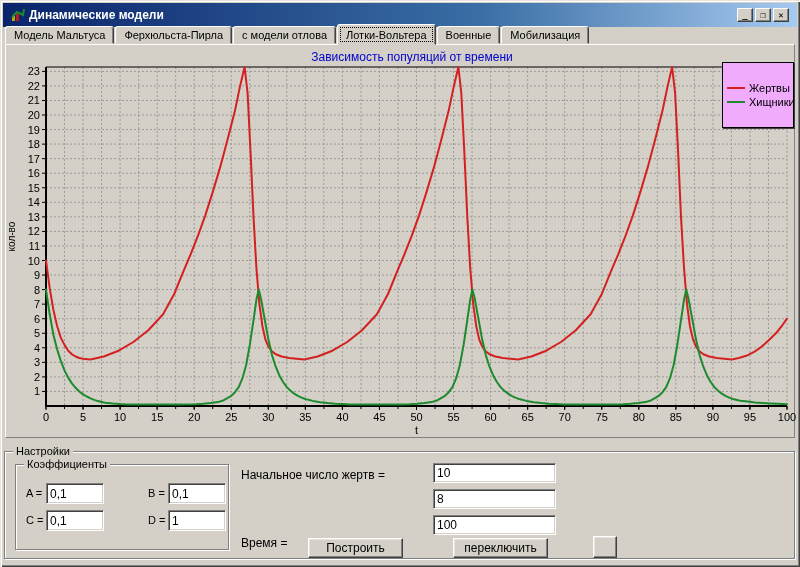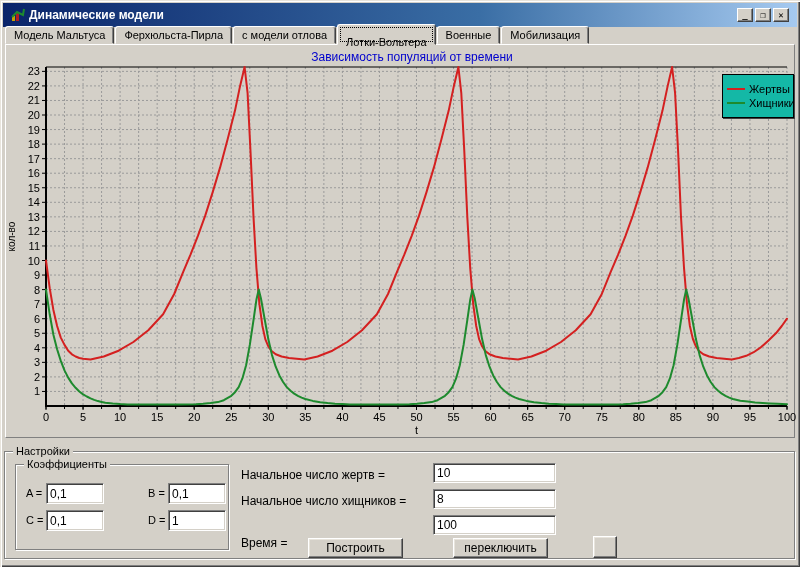--- a/index.html
+++ b/index.html
@@ -18,31 +18,31 @@
     border-color:#fff #404040 #404040 #fff; box-shadow:inset -1px -1px 0 #808080;
     font-size:9px; font-weight:bold; line-height:12px; text-align:center; cursor:default;
     font-family:"DejaVu Sans Mono", monospace; }
   #app-icon { width:14px; height:14px; display:inline-block; }
 
   
   #tabstrip { position:absolute; left:5px; top:24px; width:790px; height:21px; display:flex; align-items:center; }
   .tab { height:18px; padding:2px 8px 0 8px; background:#d4d0c8; margin-right:1px;
     border:1px solid; border-color:#fff #404040 #d4d0c8 #fff;
     border-radius:3px 3px 0 0; box-shadow:inset -1px 0 0 #808080; white-space:nowrap; }
-  .tab.active { height:21px; padding-top:11px; position:relative; z-index:3;
+  .tab.active { height:21px; padding-top:4px; position:relative; z-index:3;
     outline:1px dotted #000; outline-offset:-4px; }
 
   
   #chart-panel { position:absolute; left:5px; top:44px; width:790px; height:394px; background:#d4d0c8;
     border:1px solid; border-color:#fff #808080 #808080 #fff; }
   #chart-title { position:absolute; left:12px; top:5px; width:100%; text-align:center;
     color:#0000cd; font-size:12px; }
   #chart-svg { position:absolute; left:0; top:0; }
-  #legend { position:absolute; left:716px; top:17px; width:72px; background:#14b8a6;
-    border:1px solid #000; box-shadow:1px 1px 0 #404040; padding:7px 4px; z-index:2;margin-top:12px; }
+  #legend { position:absolute; left:716px; top:17px; width:72px; background:#f0abfc;
+    border:1px solid #000; box-shadow:1px 1px 0 #404040; padding:18px 4px; z-index:2; }
   .legend-item { display:flex; align-items:center; height:14px; }
   .legend-line { width:18px; height:2px; margin-right:4px; flex:0 0 auto; position:relative; }
   .legend-label { font-size:11px; }
 
   
   .groupbox { position:absolute; border:1px solid #808080;
     box-shadow: inset 1px 1px 0 #fff, 1px 1px 0 #fff; padding-left: 6px; }
   .groupbox > .gb-label { position:absolute; top:-7px; left:8px; background:#d4d0c8; padding:0 3px; }
   #settings-box { left:4px; top:451px; width:791px; height:108px; }
   #coeff-box { left:10px; top:12px; width:214px; height:86px; }
@@ -320,21 +320,20 @@
         <span class="coeff-label" style="left:10px;">C =</span>
         <input class="tb coeff-input" style="left: 30px;" value="0,1">
         <span class="coeff-label" style="left:132px;">D =</span>
         <input class="tb coeff-input" style="left: 152px;" value="1">
       </div>
     </div>
 
     <span class="param-label" style="top:16px;">Начальное число жертв =</span>
     <input class="tb param-input" style="top: 11px;" value="10">
 
-    <span class="param-label" style="top:42px;">Начальное число хищников =</span>
     <input class="tb param-input" style="top: 37px;" value="8">
 
     <span class="param-label" style="top:68px;margin-top:16px;">Время =</span>
     <input class="tb param-input" style="top: 63px;" value="100">
 
     <button class="btn" style="left:279px; top:86px; width:95px; height:20px;">Построить</button>
     <button class="btn" style="left:424px; top:86px; width:95px; height:20px;">переключить</button>
     <button class="btn" style="left:564px; top:84px; width:24px; height:22px;"></button>
   </div>
 

